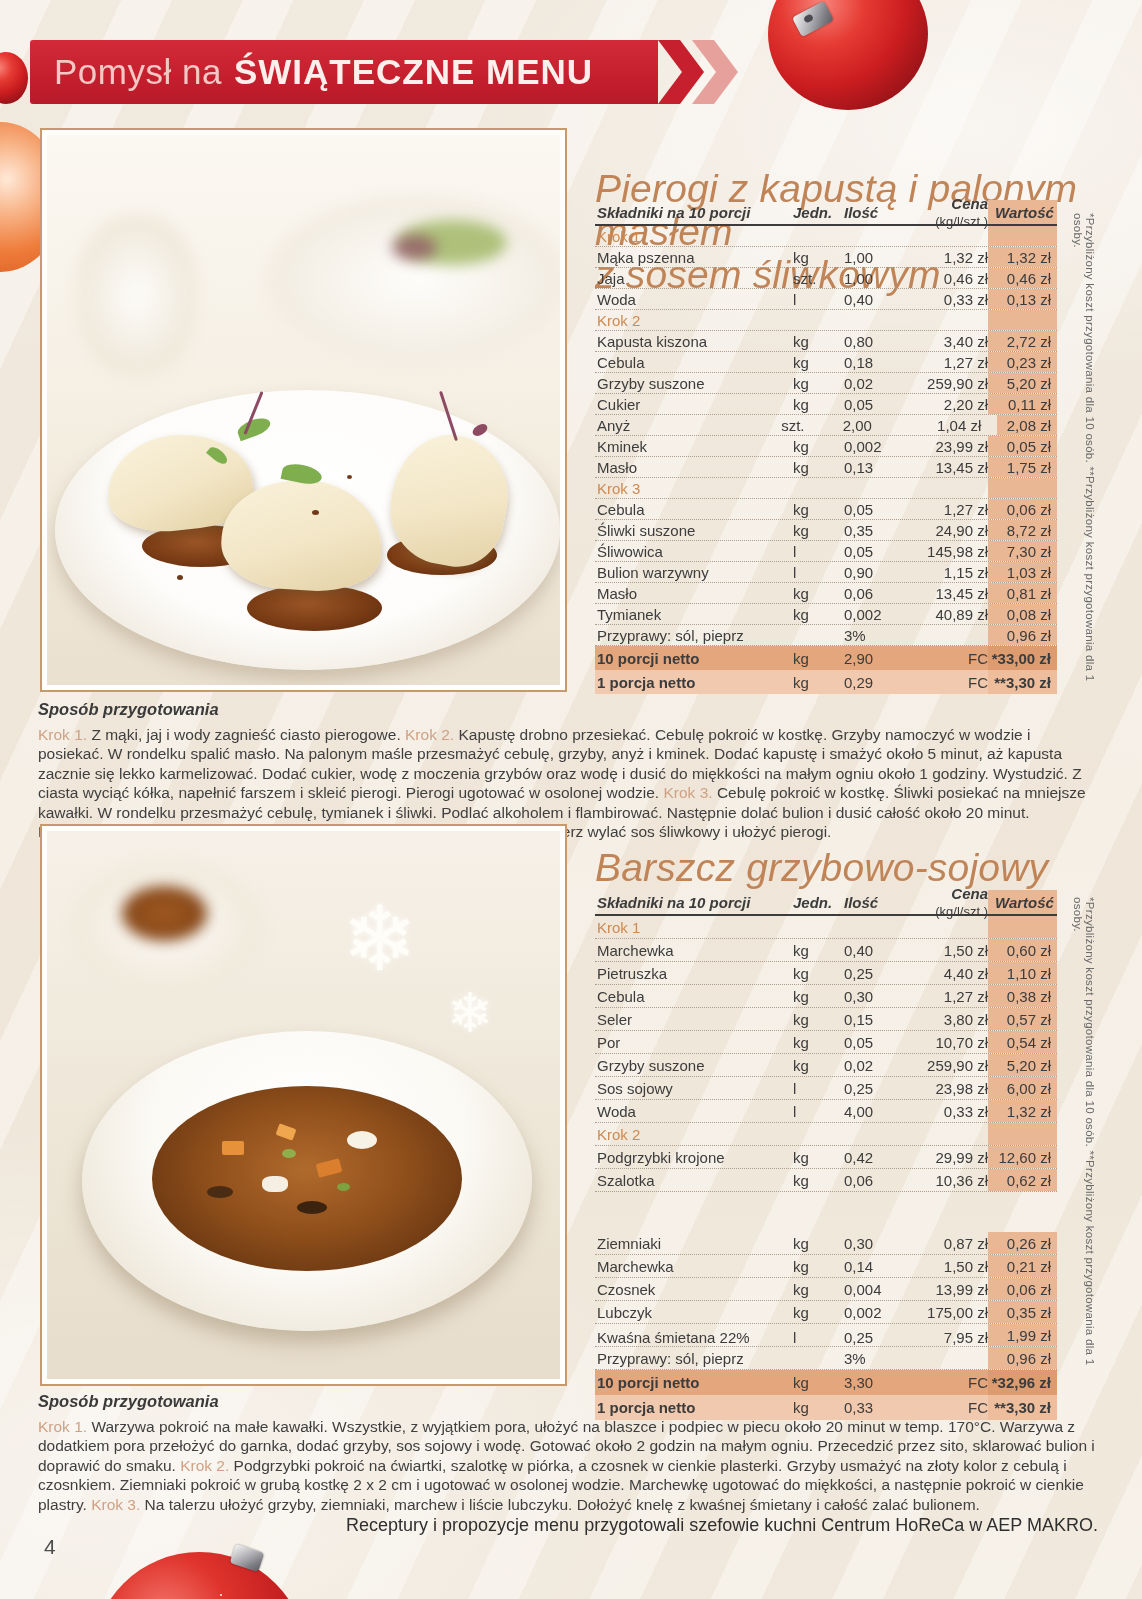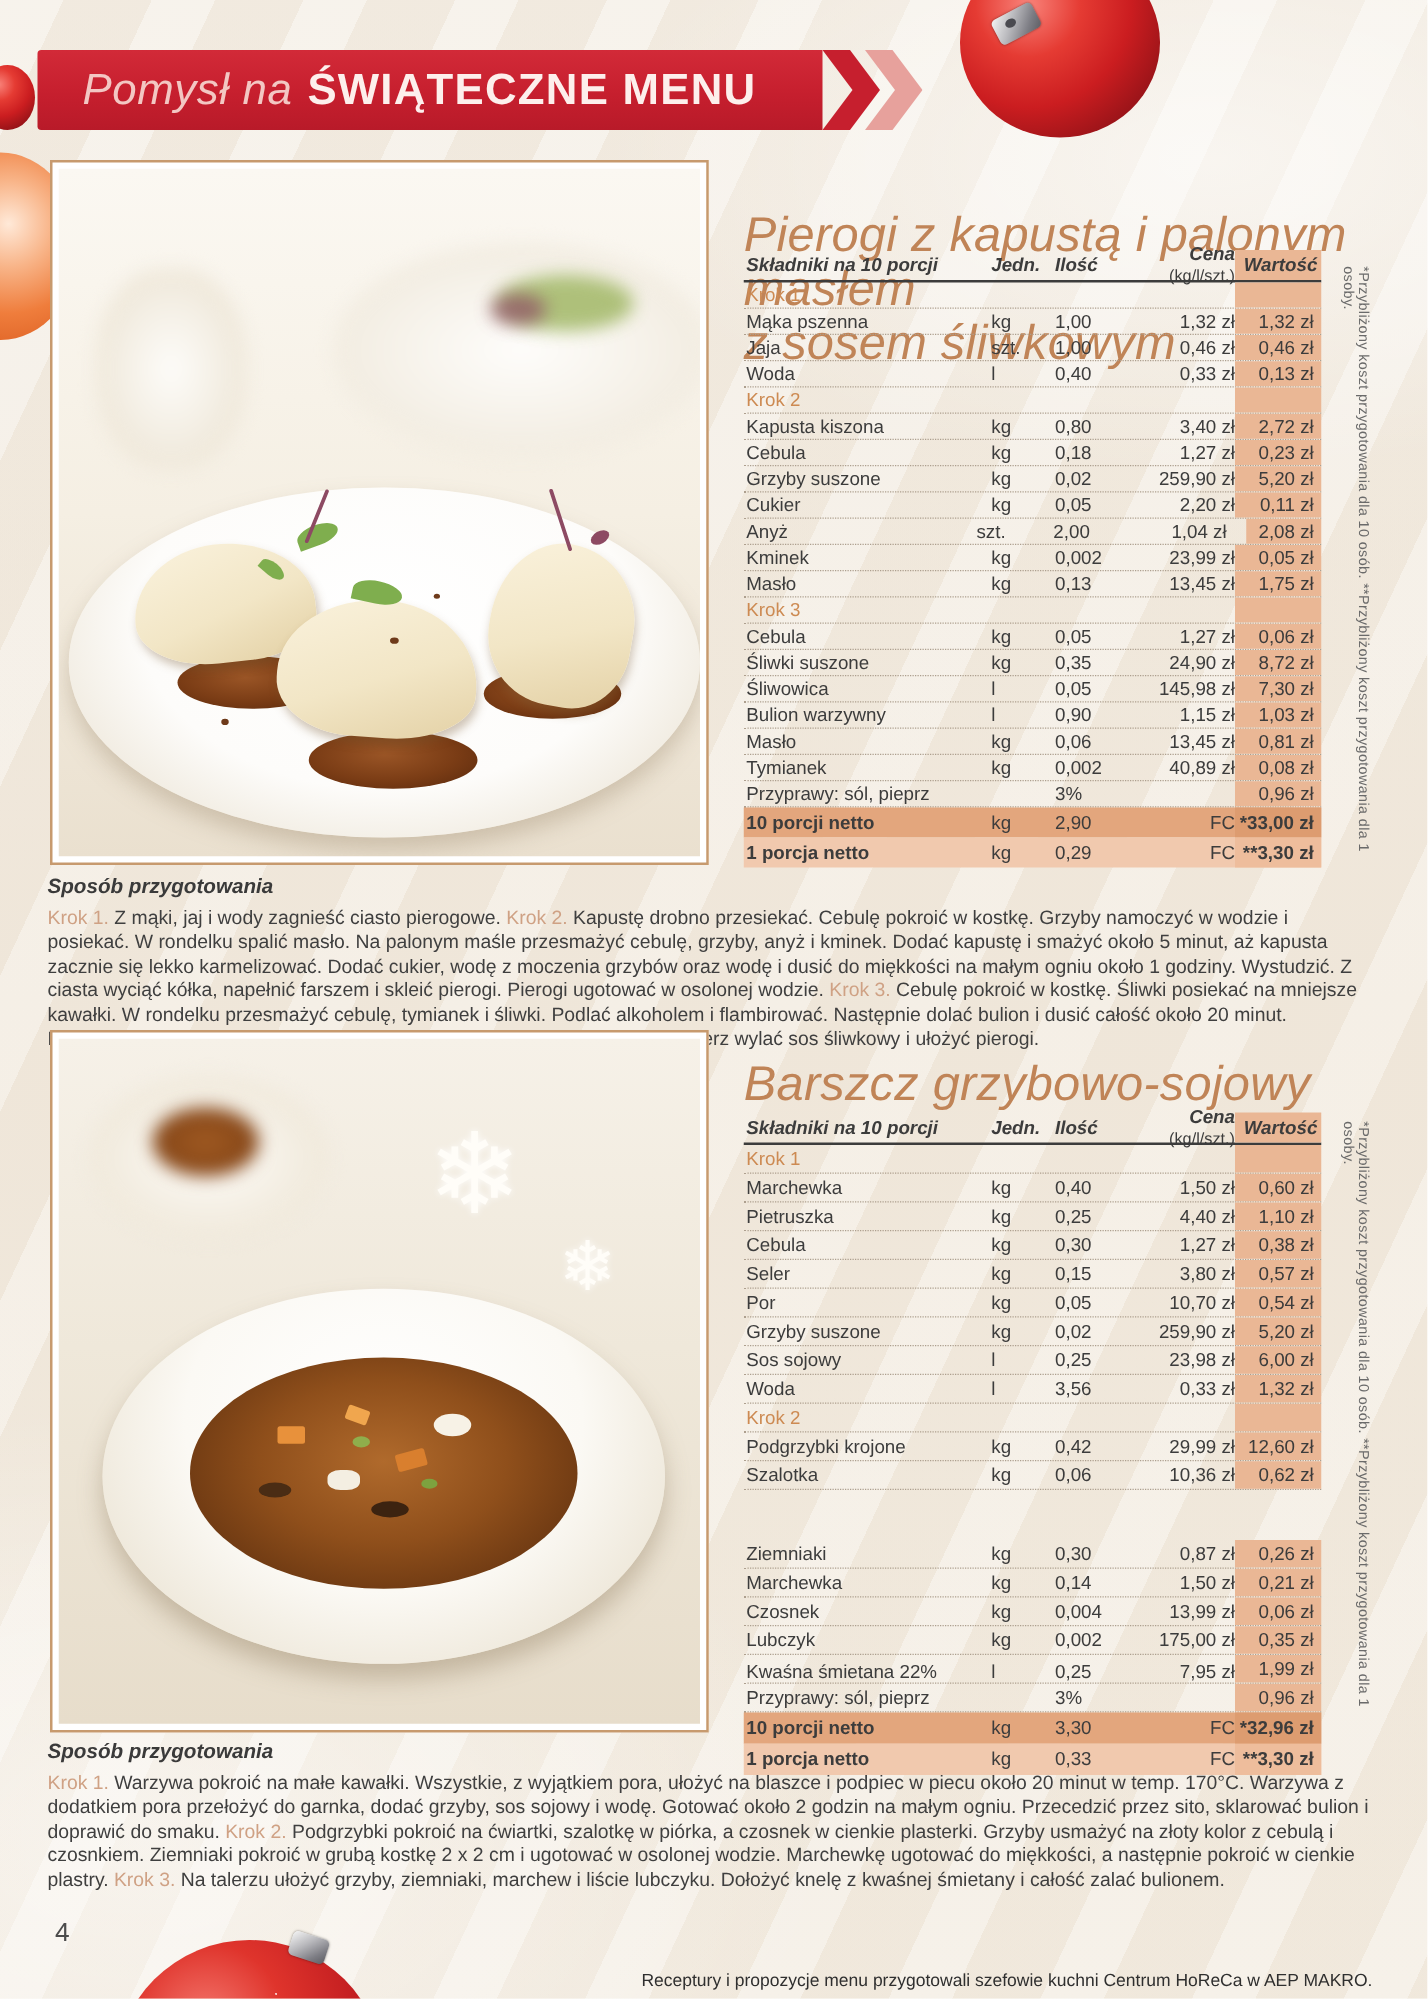--- a/index.html
+++ b/index.html
@@ -23,21 +23,21 @@
       radial-gradient(circle 2px at 20% 30%, rgba(255,255,255,.8) 0 40%, transparent 50%),
       radial-gradient(circle 2px at 60% 20%, rgba(255,255,255,.7) 0 40%, transparent 50%),
       radial-gradient(circle 2px at 40% 55%, rgba(255,230,230,.7) 0 40%, transparent 50%),
       radial-gradient(circle 2px at 75% 45%, rgba(255,255,255,.6) 0 40%, transparent 50%),
       radial-gradient(circle at 34% 30%, #f4776d 0%, #df342c 30%, #c21d20 60%, #7e0e13 95%);
   }
   
   .banner { position:absolute; left:30px; top:40px; width:628px; height:64px;
     background:linear-gradient(180deg,#d22a38 0%,#c61f2e 55%,#b81a29 100%);
     border-radius:3px 0 0 3px; display:flex; align-items:center; padding-left:24px; }
-  .banner-light { font-style:italic; font-size:35px; color:#f3c7c3; letter-spacing:.5px;margin-left:12px; }
+  .banner-light { font-size:35px; color:#f3c7c3; letter-spacing:.5px; }
   .banner-bold { font-size:35px; font-weight:bold; color:#fdefec; letter-spacing:1px; margin-left:12px; }
   .chev { position:absolute; top:40px; width:46px; height:64px; }
   .chev svg { display:block; }
   
   .photo-frame { position:absolute; left:40px; width:527px; border:2px solid #c79a6e; background:#fff; padding:5px; }
   .photo { position:relative; width:100%; height:100%; overflow:hidden; }
   .ph1 { background:linear-gradient(180deg,#fbf8f2 0%,#f5efe3 50%,#eae0cf 100%); }
   .blurblob { position:absolute; filter:blur(7px); }
   .plate { position:absolute; background:radial-gradient(ellipse at 50% 38%, #ffffff 0%, #fdfcfa 55%, #efe9dd 80%, #e3dbcb 100%); border-radius:50%; box-shadow:0 10px 18px rgba(150,130,100,.35); }
   .pierog { position:absolute; background:linear-gradient(160deg,#faf2dd 0%,#f2e6c6 55%,#e3d0a4 100%); box-shadow:2px 5px 8px rgba(120,90,50,.35); }
@@ -70,21 +70,21 @@
   .s10 { background:#e3a67d; }
   .s10 .c-val { background:#dd9c70; }
   .s1 { background:#f1c9ae; }
   .s1 .c-val { background:#eebd9c; }
   .side-note { position:absolute; left:1072px; writing-mode:vertical-rl; font-size:11.5px; color:#6a6a6a; letter-spacing:.3px; }
   .method { position:absolute; left:38px; width:1060px; font-size:15.5px; line-height:19.5px; color:#3f3f3f; }
   .method-title { font-weight:bold; font-style:italic; font-size:16.5px; margin-bottom:5px; color:#3a3a3a; }
   .krok { color:#cfa184;text-align:center; }
   
   .page-num { position:absolute; left:44px; top:1535px; font-size:21px; color:#4c4c4c; }
-  .credit { position:absolute; right:44px; top:1576px; font-size:14px; color:#2f2f2f; }
+  .credit { position:absolute; right:44px; top:1515px; font-size:18px; color:#2f2f2f; }
 </style>
 </head>
 <body>
 
 <div class="page">
 
   <div class="ball ball-red" style="left:-16px; top:52px; width:44px; height:52px;"></div>
   <div class="ball ball-red" style="left:768px; top:-42px; width:160px; height:152px;"></div>
   <div class="cap" style="left:795px; top:8px; width:36px; height:22px; transform:rotate(-28deg);"></div>
   <div class="cap-hole" style="left:804px; top:15px; width:9px; height:7px; transform:rotate(-28deg);"></div>
@@ -379,21 +379,21 @@
       <div class="trow" style="height: 23px;">
         <div class="c-name">Sos sojowy</div>
         <div class="c-unit">l</div>
         <div class="c-qty">0,25</div>
         <div class="c-price">23,98 zł</div>
         <div class="c-val">6,00 zł</div>
       </div>
       <div class="trow" style="height: 23px;">
         <div class="c-name">Woda</div>
         <div class="c-unit">l</div>
-        <div class="c-qty">3,56</div>
+        <div class="c-qty">4,00</div>
         <div class="c-price">0,33 zł</div>
         <div class="c-val">1,32 zł</div>
       </div>
       <div class="trow step" style="height: 23px;">
         <div class="c-name">Krok 2</div>
         <div class="c-val"></div>
       </div>
       <div class="trow" style="height: 23px;">
         <div class="c-name">Podgrzybki krojone</div>
         <div class="c-unit">kg</div>

